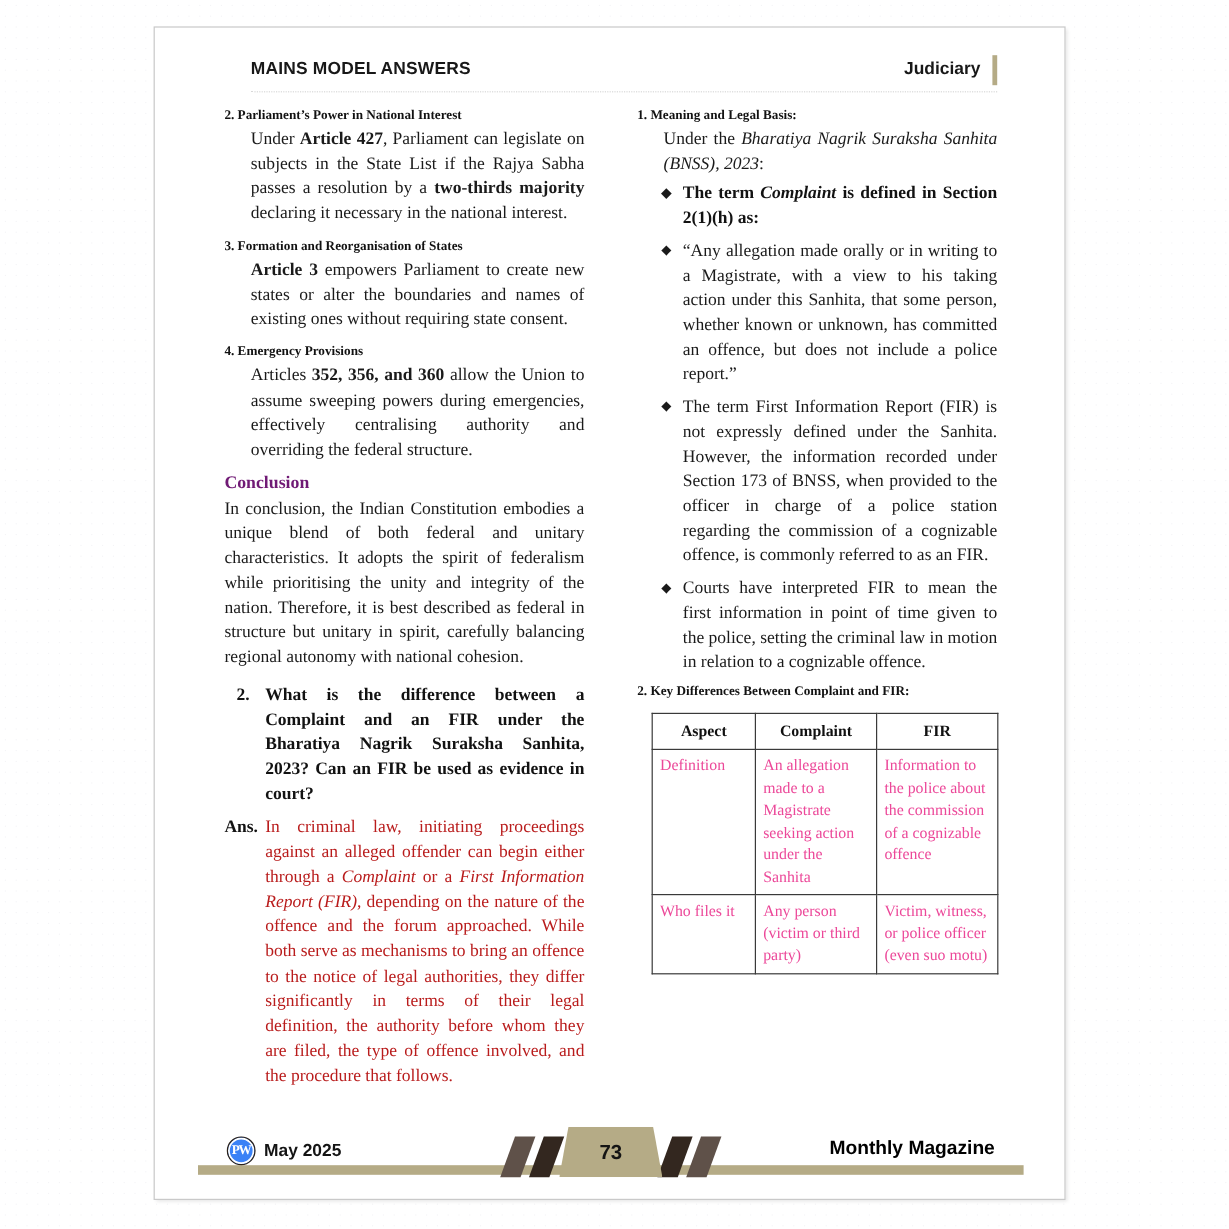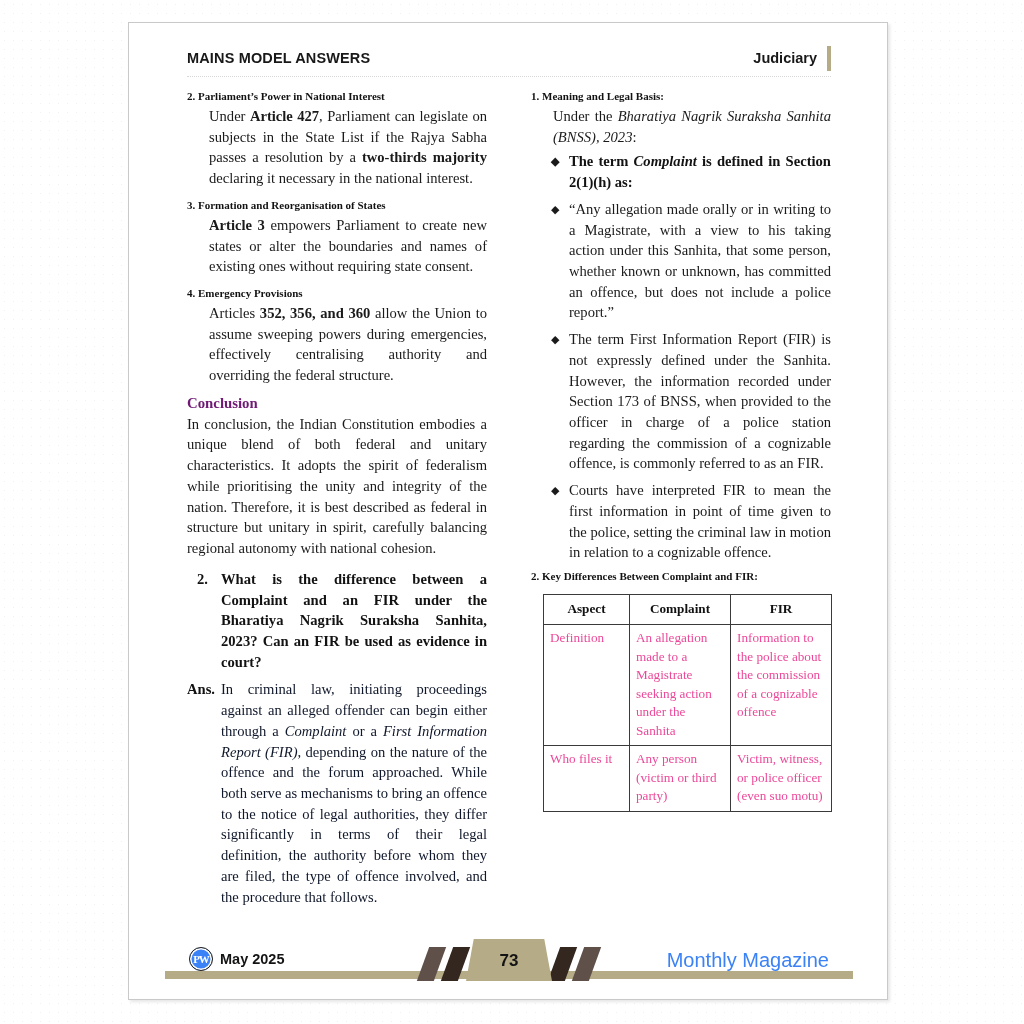--- a/index.html
+++ b/index.html
@@ -34,20 +34,21 @@
     left: 58px;
     top: 22px;
     width: 644px;
     height: 930px;
   }
 
   
   .page-header {
     position: relative;
     height: 40px;
+    margin-left: 22px;
   }
   .hdr-left {
     position: absolute;
     left: 0;
     top: 5px;
     font-family: "Liberation Sans", sans-serif;
     font-weight: bold;
     font-size: 14.5px;
     letter-spacing: 0.15px;
     color: #181818;
@@ -152,21 +153,21 @@
   .a-label {
     flex: 0 0 34px;
     font-size: 14.6px;
     font-weight: bold;
     color: #121212;
     line-height: 1.42;
   }
   .a-text {
     flex: 1 1 auto;
     font-size: 14.6px;
-    color: #0f172a;
+    color: #b91c1c;
     text-align: justify;
     line-height: 1.42;
   }
 
   
   .bullet-list { margin: 4px 0 0 0; padding: 0; list-style: none; }
   .bullet-item {
     position: relative;
     padding-left: 38px;
     margin-bottom: 6px;
@@ -258,23 +259,23 @@
     font-family: "Liberation Sans", sans-serif;
     font-size: 14.5px;
     font-weight: bold;
     color: #141414;
   }
   .footer-right {
     position: absolute;
     right: 2px;
     top: 14px;
     font-family: "Liberation Sans", sans-serif;
-    font-size: 20px;
-    font-weight: normal;
-    color: #3b82f6;
+    font-size: 16px;
+    font-weight: bold;
+    color: #000000;
   }
 
   
   .pagenum-wrap {
     position: absolute;
     left: 50%;
     top: 4px;
     transform: translateX(-50%);
     width: 176px;
     height: 44px;

